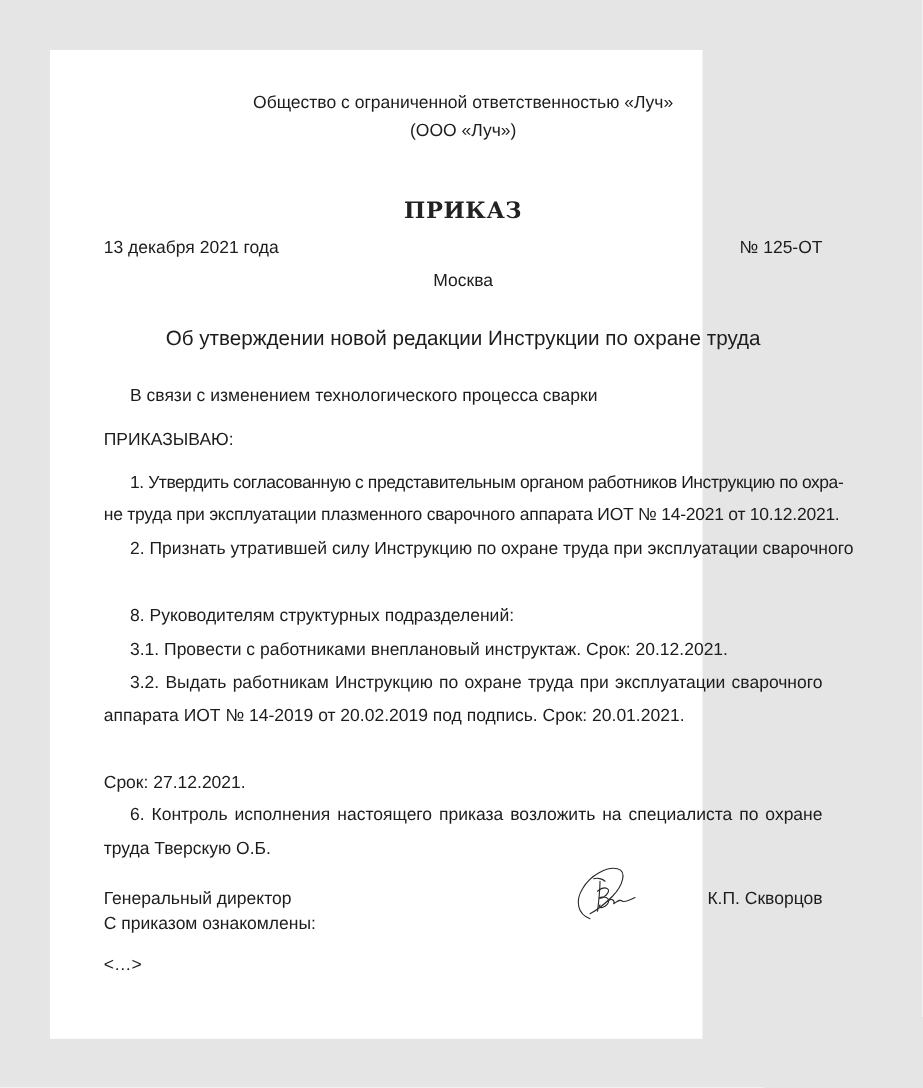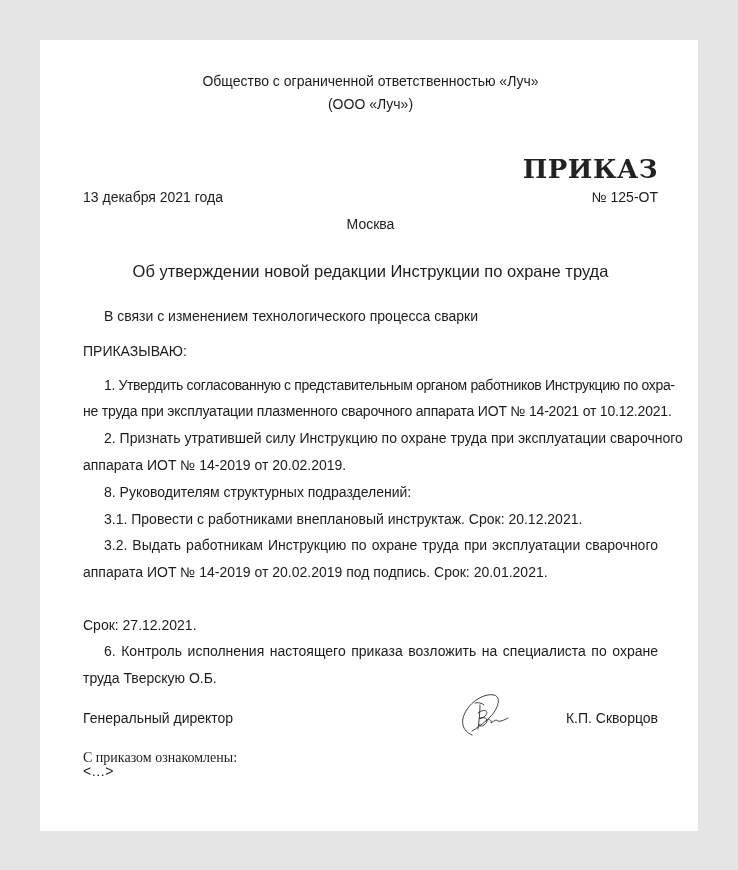--- a/index.html
+++ b/index.html
@@ -12,45 +12,45 @@
       background: #e4e5e4;
       position: relative;
       overflow: hidden;
       font-family: "Liberation Sans", "DejaVu Sans", sans-serif;
       color: #1c1c1c;
     }
     .page {
       position: absolute;
       left: 40px;
       top: 40px;
-      width: 658px;
+      width: 522px;
       height: 791px;
       background: #ffffff;
     }
     .line {
       position: absolute;
       left: 43px;
       width: 575px;
       font-size: 14px;
       line-height: 18px;
       white-space: nowrap;
     }
     .center { text-align: center; }
     .justify-row {
       display: flex;
       justify-content: space-between;
     }
     .title {
       position: absolute;
       left: 43px;
       width: 575px;
-      text-align: right;
+      text-align: center;
       font-family: "DejaVu Serif", "Liberation Serif", serif;
       font-weight: bold;
-      font-size: 26px;
+      font-size: 18px;
       letter-spacing: 0.5px;
       color: #222;
       line-height: 26px;
     }
     .subject {
       font-size: 16.5px;
       line-height: 20px;
     }
     .indent { padding-left: 21px; box-sizing: border-box; }
     .just {
@@ -85,21 +85,20 @@
   <div class="line center subject" style="top:221px;">Об утверждении новой редакции Инструкции по охране труда</div>
 
   <div class="line indent" style="top:267px;">В связи с изменением технологического процесса сварки</div>
 
   <div class="line" style="top:302px;">ПРИКАЗЫВАЮ:</div>
 
   <div class="line indent just" style="top:336px; letter-spacing:-0.35px;">1. Утвердить согласованную с представительным органом работников Инструкцию по охра-</div>
   <div class="line just" style="top:362px; letter-spacing:-0.2px;">не труда при эксплуатации плазменного сварочного аппарата ИОТ № 14-2021 от 10.12.2021.</div>
 
   <div class="line indent just" style="top:389px;">2. Признать утратившей силу Инструкцию по охране труда при эксплуатации сварочного</div>
-  <div class="line" style="top:416px;">аппарата ИОТ № 14-2019 от 20.02.2019.</div>
 
   <div class="line indent" style="top:443px;">8. Руководителям структурных подразделений:</div>
 
   <div class="line indent" style="top:470px;">3.1. Провести с работниками внеплановый инструктаж. Срок: 20.12.2021.</div>
 
   <div class="line indent just" style="top:496px;">3.2. Выдать работникам Инструкцию по охране труда при эксплуатации сварочного</div>
   <div class="line" style="top:523px;">аппарата ИОТ № 14-2019 от 20.02.2019 под подпись. Срок: 20.01.2021.</div>
 
   <div class="line" style="top:576px;">Срок: 27.12.2021.</div>
 
@@ -114,16 +113,16 @@
   <svg class="signature" viewBox="0 0 56 46">
     <g fill="none" stroke="#2a2a2a" stroke-width="0.9" stroke-linecap="round" stroke-linejoin="round">
       <path d="M14 44 C4 40, 2 30, 8 20 C14 9, 28 2, 36 4 C44 6, 40 18, 32 26 C26 32, 18 38, 14 40"></path>
       <path d="M22 14 C22 22, 21 30, 20 38"></path>
       <path d="M20 22 C26 17, 32 20, 27 25 C24 28, 20 28, 22 27 C28 25, 32 30, 26 34 C23 36, 20 35, 22 33"></path>
       <path d="M28 30 C31 27, 34 29, 33 32 C36 30, 38 28, 40 30 C42 31, 46 29, 50 27"></path>
       <path d="M17 12 C20 11, 24 12, 26 14"></path>
     </g>
   </svg>
 
-  <div class="line" style="top:709px;font-family:Liberation Serif, serif;">С приказом ознакомлены:</div>
+  <div class="line" style="top:689px;">С приказом ознакомлены:</div>
   <div class="line" style="top:722px;">&lt;…&gt;</div>
 
 </div>
 
 </body></html>

